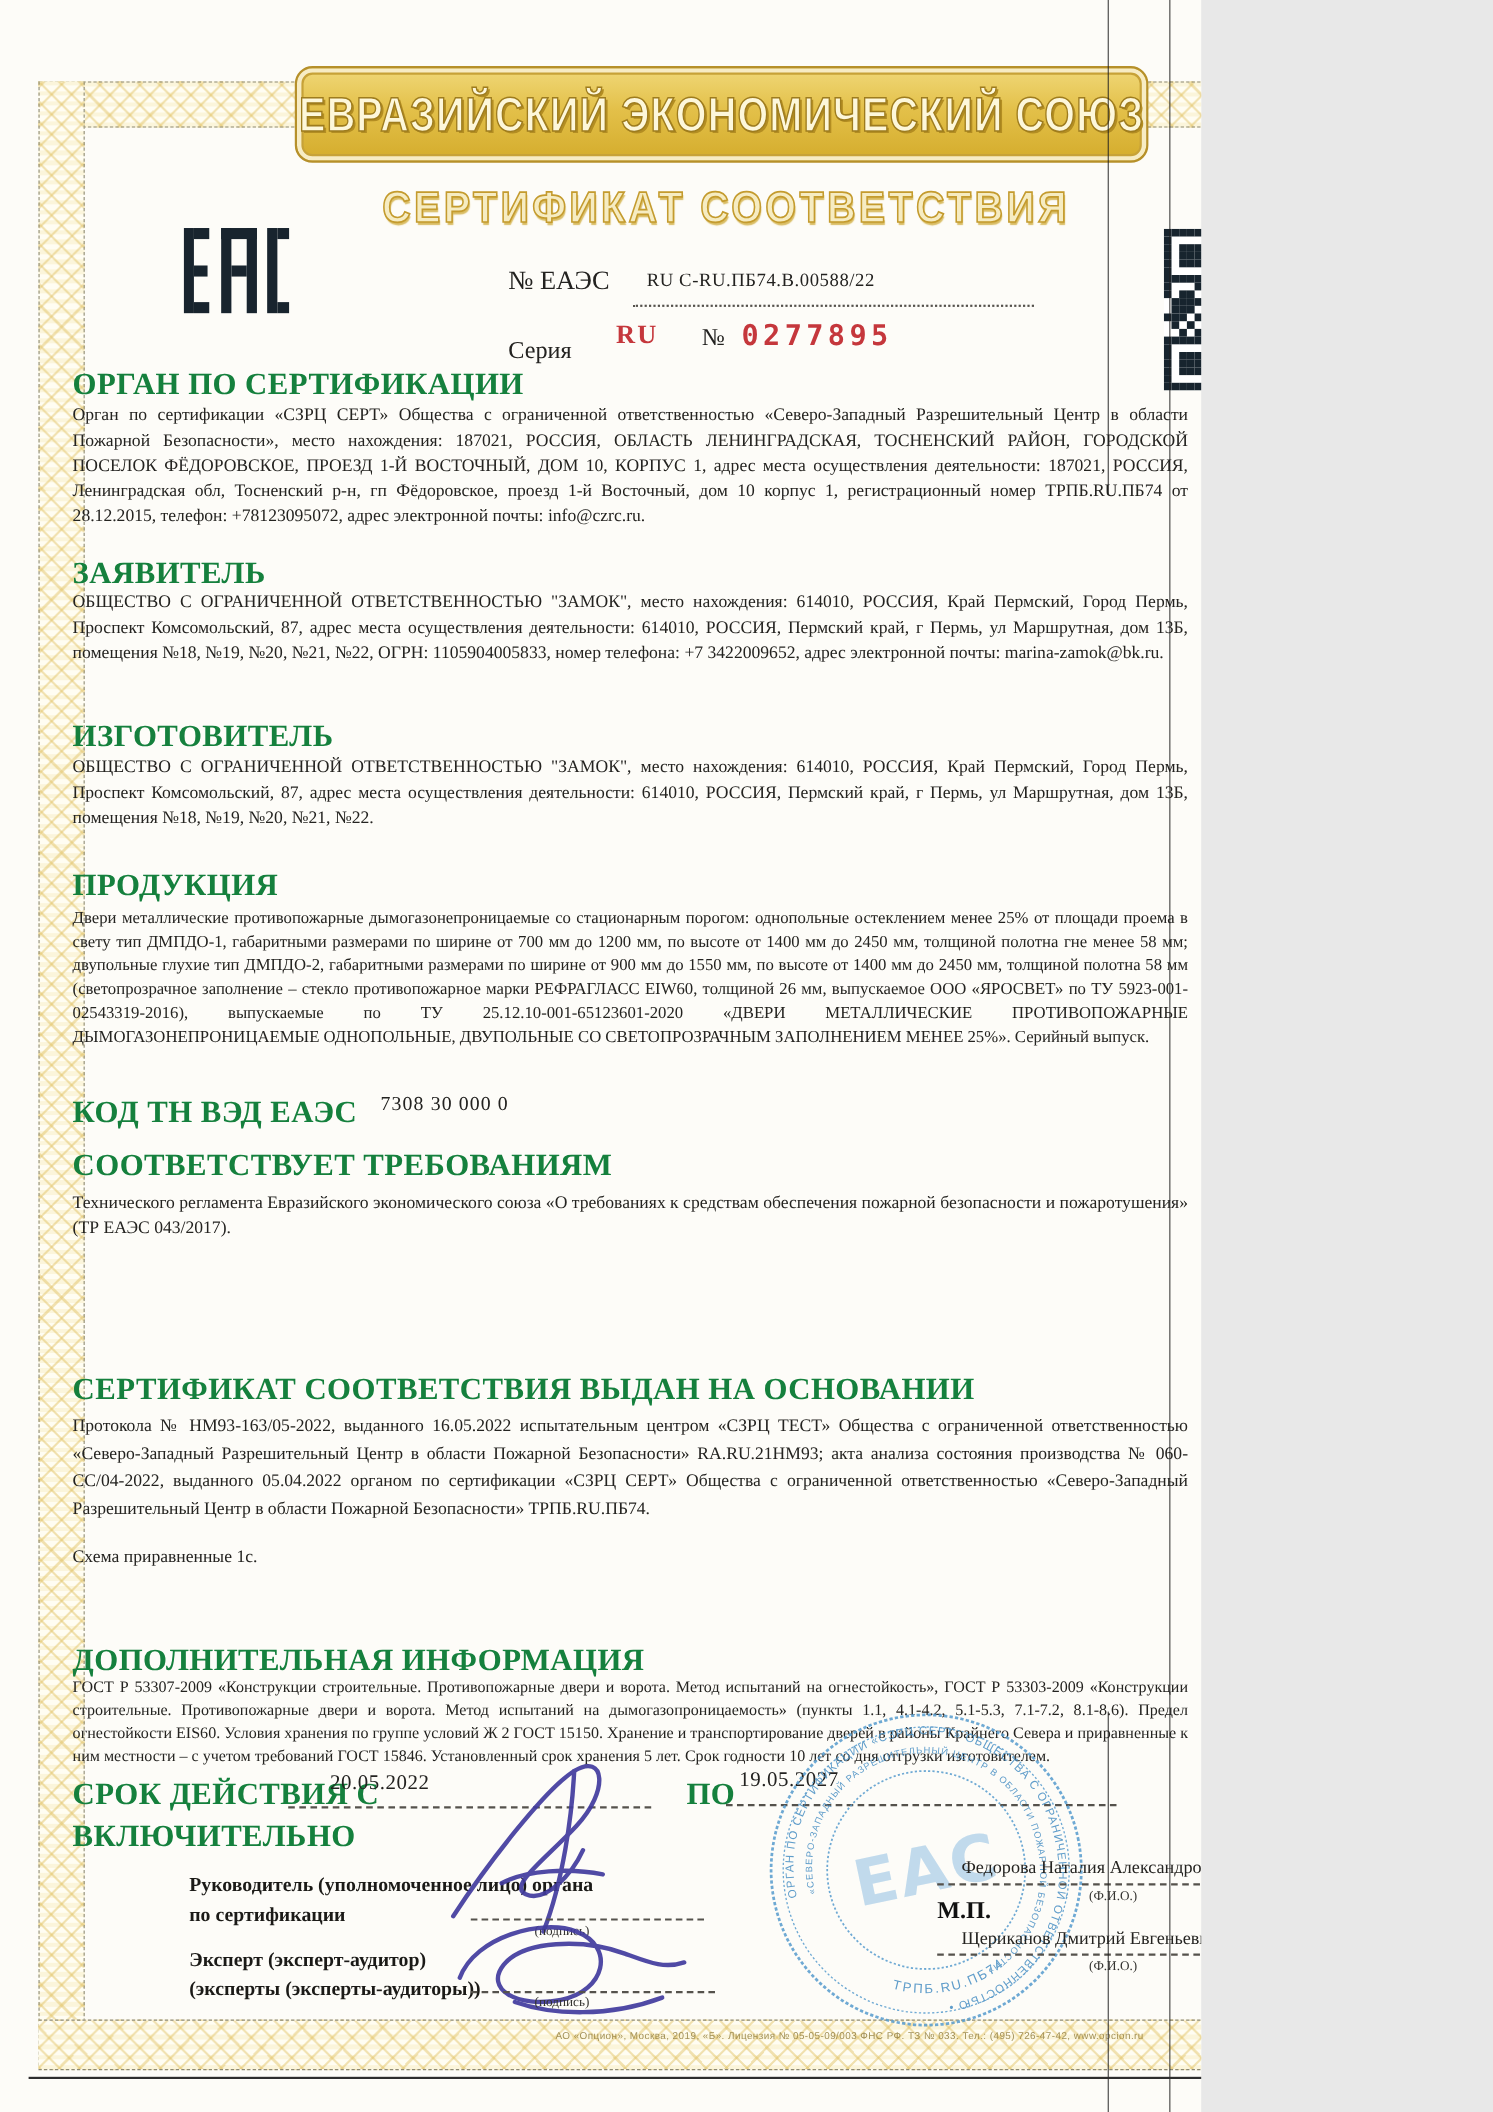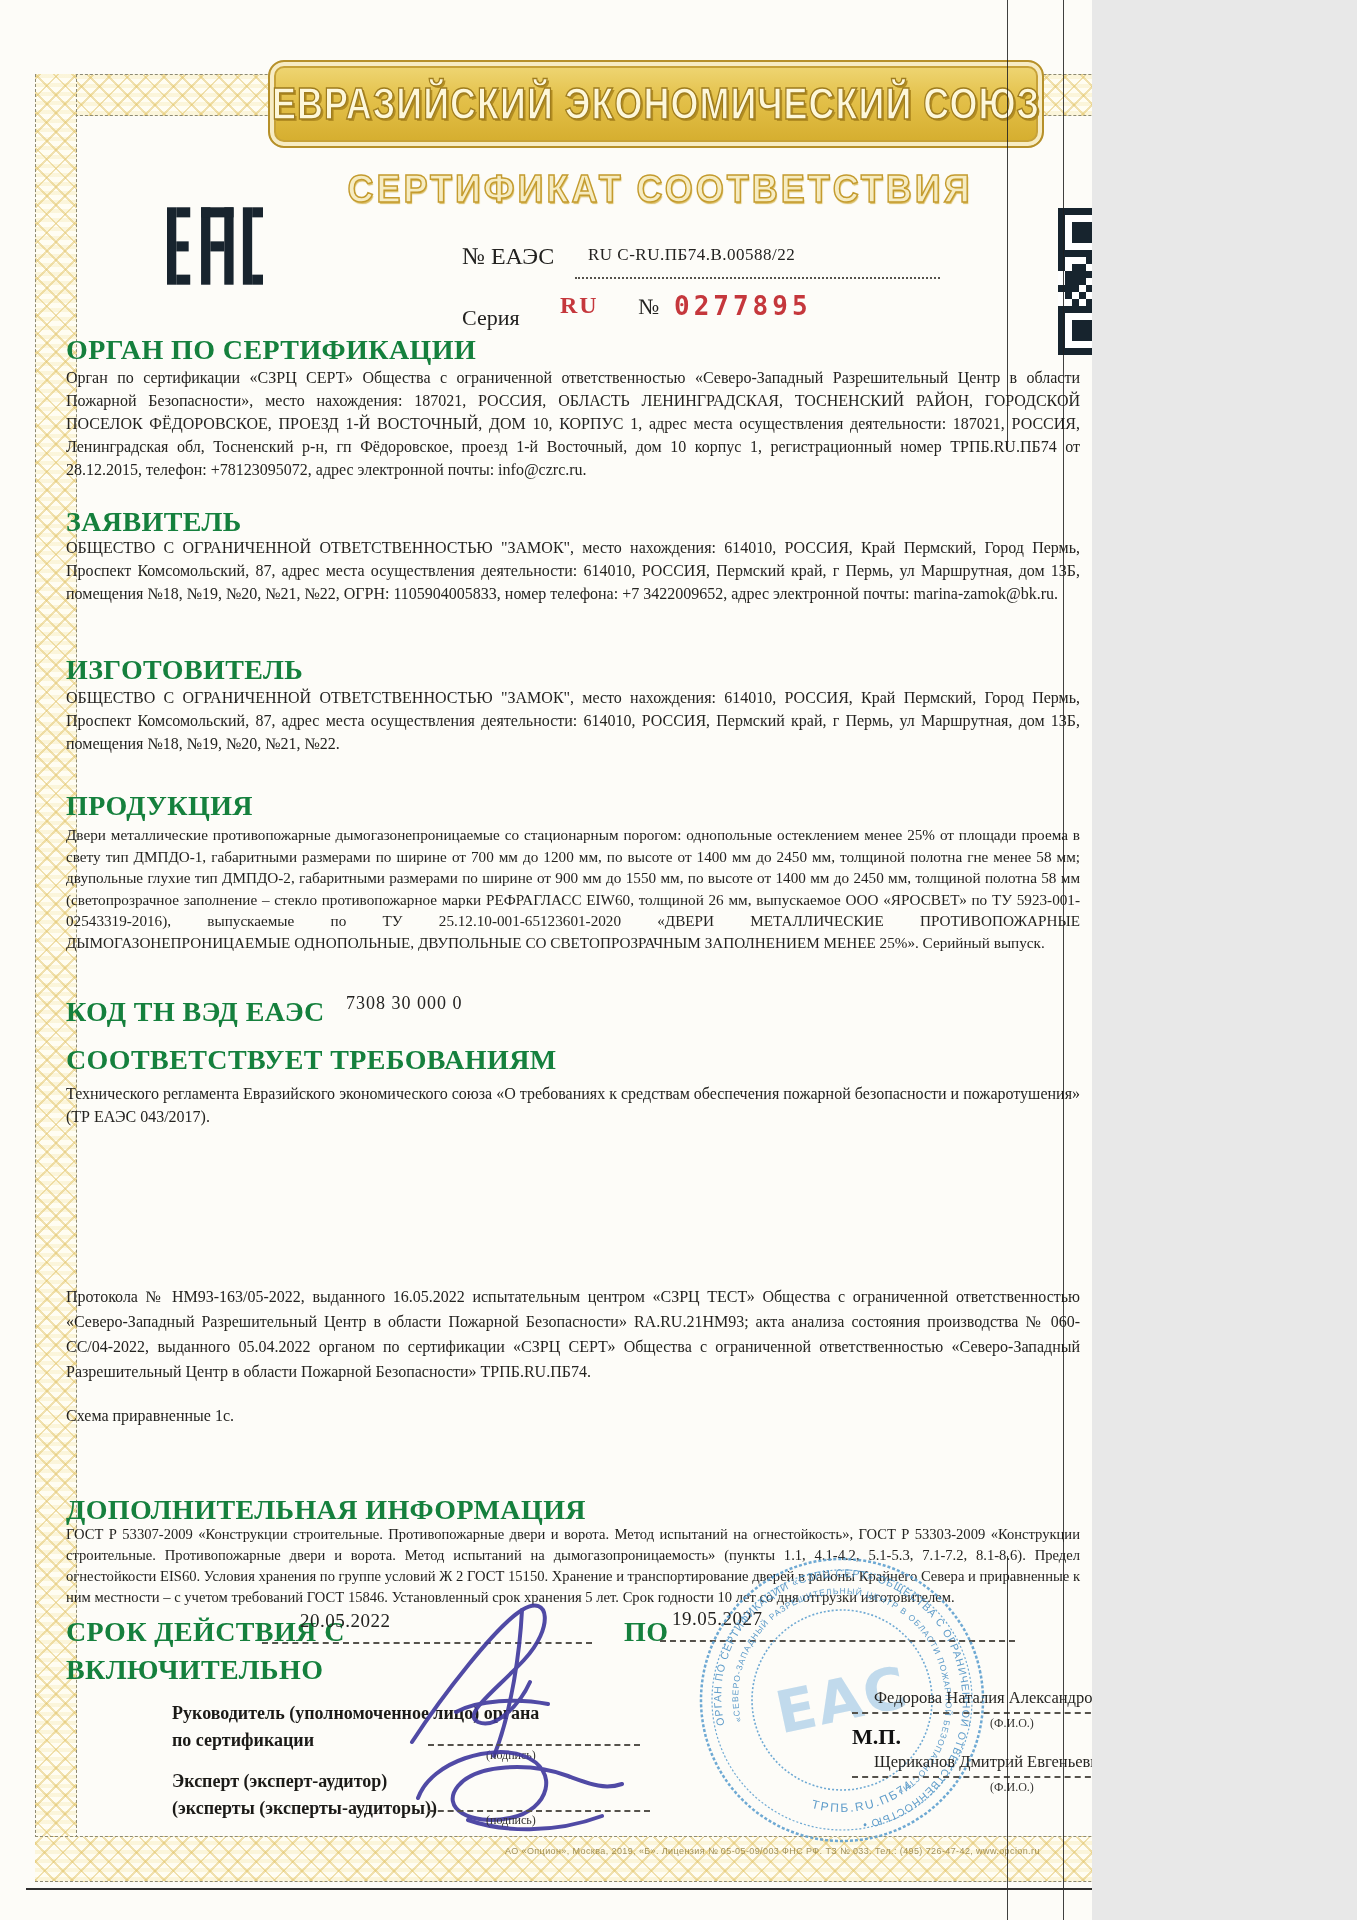--- a/index.html
+++ b/index.html
@@ -337,20 +337,21 @@
 
   <div class="abs h" style="left:66px;top:790px;">ПРОДУКЦИЯ</div>
   <div class="abs p product" style="left:66px;top:824px;">Двери металлические противопожарные дымогазонепроницаемые со стационарным порогом: однопольные остеклением менее 25% от площади проема в свету тип ДМПДО-1, габаритными размерами по ширине от 700 мм до 1200 мм, по высоте от 1400 мм до 2450 мм, толщиной полотна гне менее 58 мм; двупольные глухие тип ДМПДО-2, габаритными размерами по ширине от 900 мм до 1550 мм, по высоте от 1400 мм до 2450 мм, толщиной полотна 58 мм (светопрозрачное заполнение – стекло противопожарное марки РЕФРАГЛАСС EIW60, толщиной 26 мм, выпускаемое ООО «ЯРОСВЕТ» по ТУ 5923-001-02543319-2016), выпускаемые по ТУ 25.12.10-001-65123601-2020 «ДВЕРИ МЕТАЛЛИЧЕСКИЕ ПРОТИВОПОЖАРНЫЕ ДЫМОГАЗОНЕПРОНИЦАЕМЫЕ ОДНОПОЛЬНЫЕ, ДВУПОЛЬНЫЕ СО СВЕТОПРОЗРАЧНЫМ ЗАПОЛНЕНИЕМ МЕНЕЕ 25%». Серийный выпуск.</div>
 
   <div class="abs h" style="left:66px;top:996px;">КОД ТН ВЭД ЕАЭС</div>
   <div class="abs" style="left:346px;top:993px;font-size:18px;letter-spacing:1px;">7308 30 000 0</div>
 
   <div class="abs h" style="left:66px;top:1044px;">СООТВЕТСТВУЕТ ТРЕБОВАНИЯМ</div>
   <div class="abs p" style="left:66px;top:1082px;">Технического регламента Евразийского экономического союза «О требованиях к средствам обеспечения пожарной безопасности и пожаротушения» (ТР ЕАЭС 043/2017).</div>
 
+  <div class="abs h" style="left:66px;top:1248px;">СЕРТИФИКАТ СООТВЕТСТВИЯ ВЫДАН НА ОСНОВАНИИ</div>
   <div class="abs p" style="left:66px;top:1284px;line-height:25px;">Протокола № НМ93-163/05-2022, выданного 16.05.2022 испытательным центром «СЗРЦ ТЕСТ» Общества с ограниченной ответственностью «Северо-Западный Разрешительный Центр в области Пожарной Безопасности» RA.RU.21НМ93; акта анализа состояния производства № 060-СС/04-2022, выданного 05.04.2022 органом по сертификации «СЗРЦ СЕРТ» Общества с ограниченной ответственностью «Северо-Западный Разрешительный Центр в области Пожарной Безопасности» ТРПБ.RU.ПБ74.</div>
   <div class="abs p" style="left:66px;top:1404px;">Схема приравненные 1с.</div>
 
   <div class="abs h" style="left:66px;top:1494px;">ДОПОЛНИТЕЛЬНАЯ ИНФОРМАЦИЯ</div>
   <div class="abs p dense" style="left:66px;top:1524px;">ГОСТ Р 53307-2009 «Конструкции строительные. Противопожарные двери и ворота. Метод испытаний на огнестойкость», ГОСТ Р 53303-2009 «Конструкции строительные. Противопожарные двери и ворота. Метод испытаний на дымогазопроницаемость» (пункты 1.1, 4.1-4.2, 5.1-5.3, 7.1-7.2, 8.1-8.6). Предел огнестойкости EIS60. Условия хранения по группе условий Ж 2 ГОСТ 15150. Хранение и транспортирование дверей в районы Крайнего Севера и приравненные к ним местности – с учетом требований ГОСТ 15846. Установленный срок хранения 5 лет. Срок годности 10 лет со дня отгрузки изготовителем.</div>
 
   <div class="abs h" style="left:66px;top:1616px;">СРОК ДЕЙСТВИЯ С</div>
   <div class="abs" style="left:300px;top:1610px;font-size:19px;letter-spacing:.5px;">20.05.2022</div>
   <div class="dashline" style="left:262px;top:1642px;width:330px;"></div>
   <div class="abs h" style="left:624px;top:1616px;">ПО</div>

